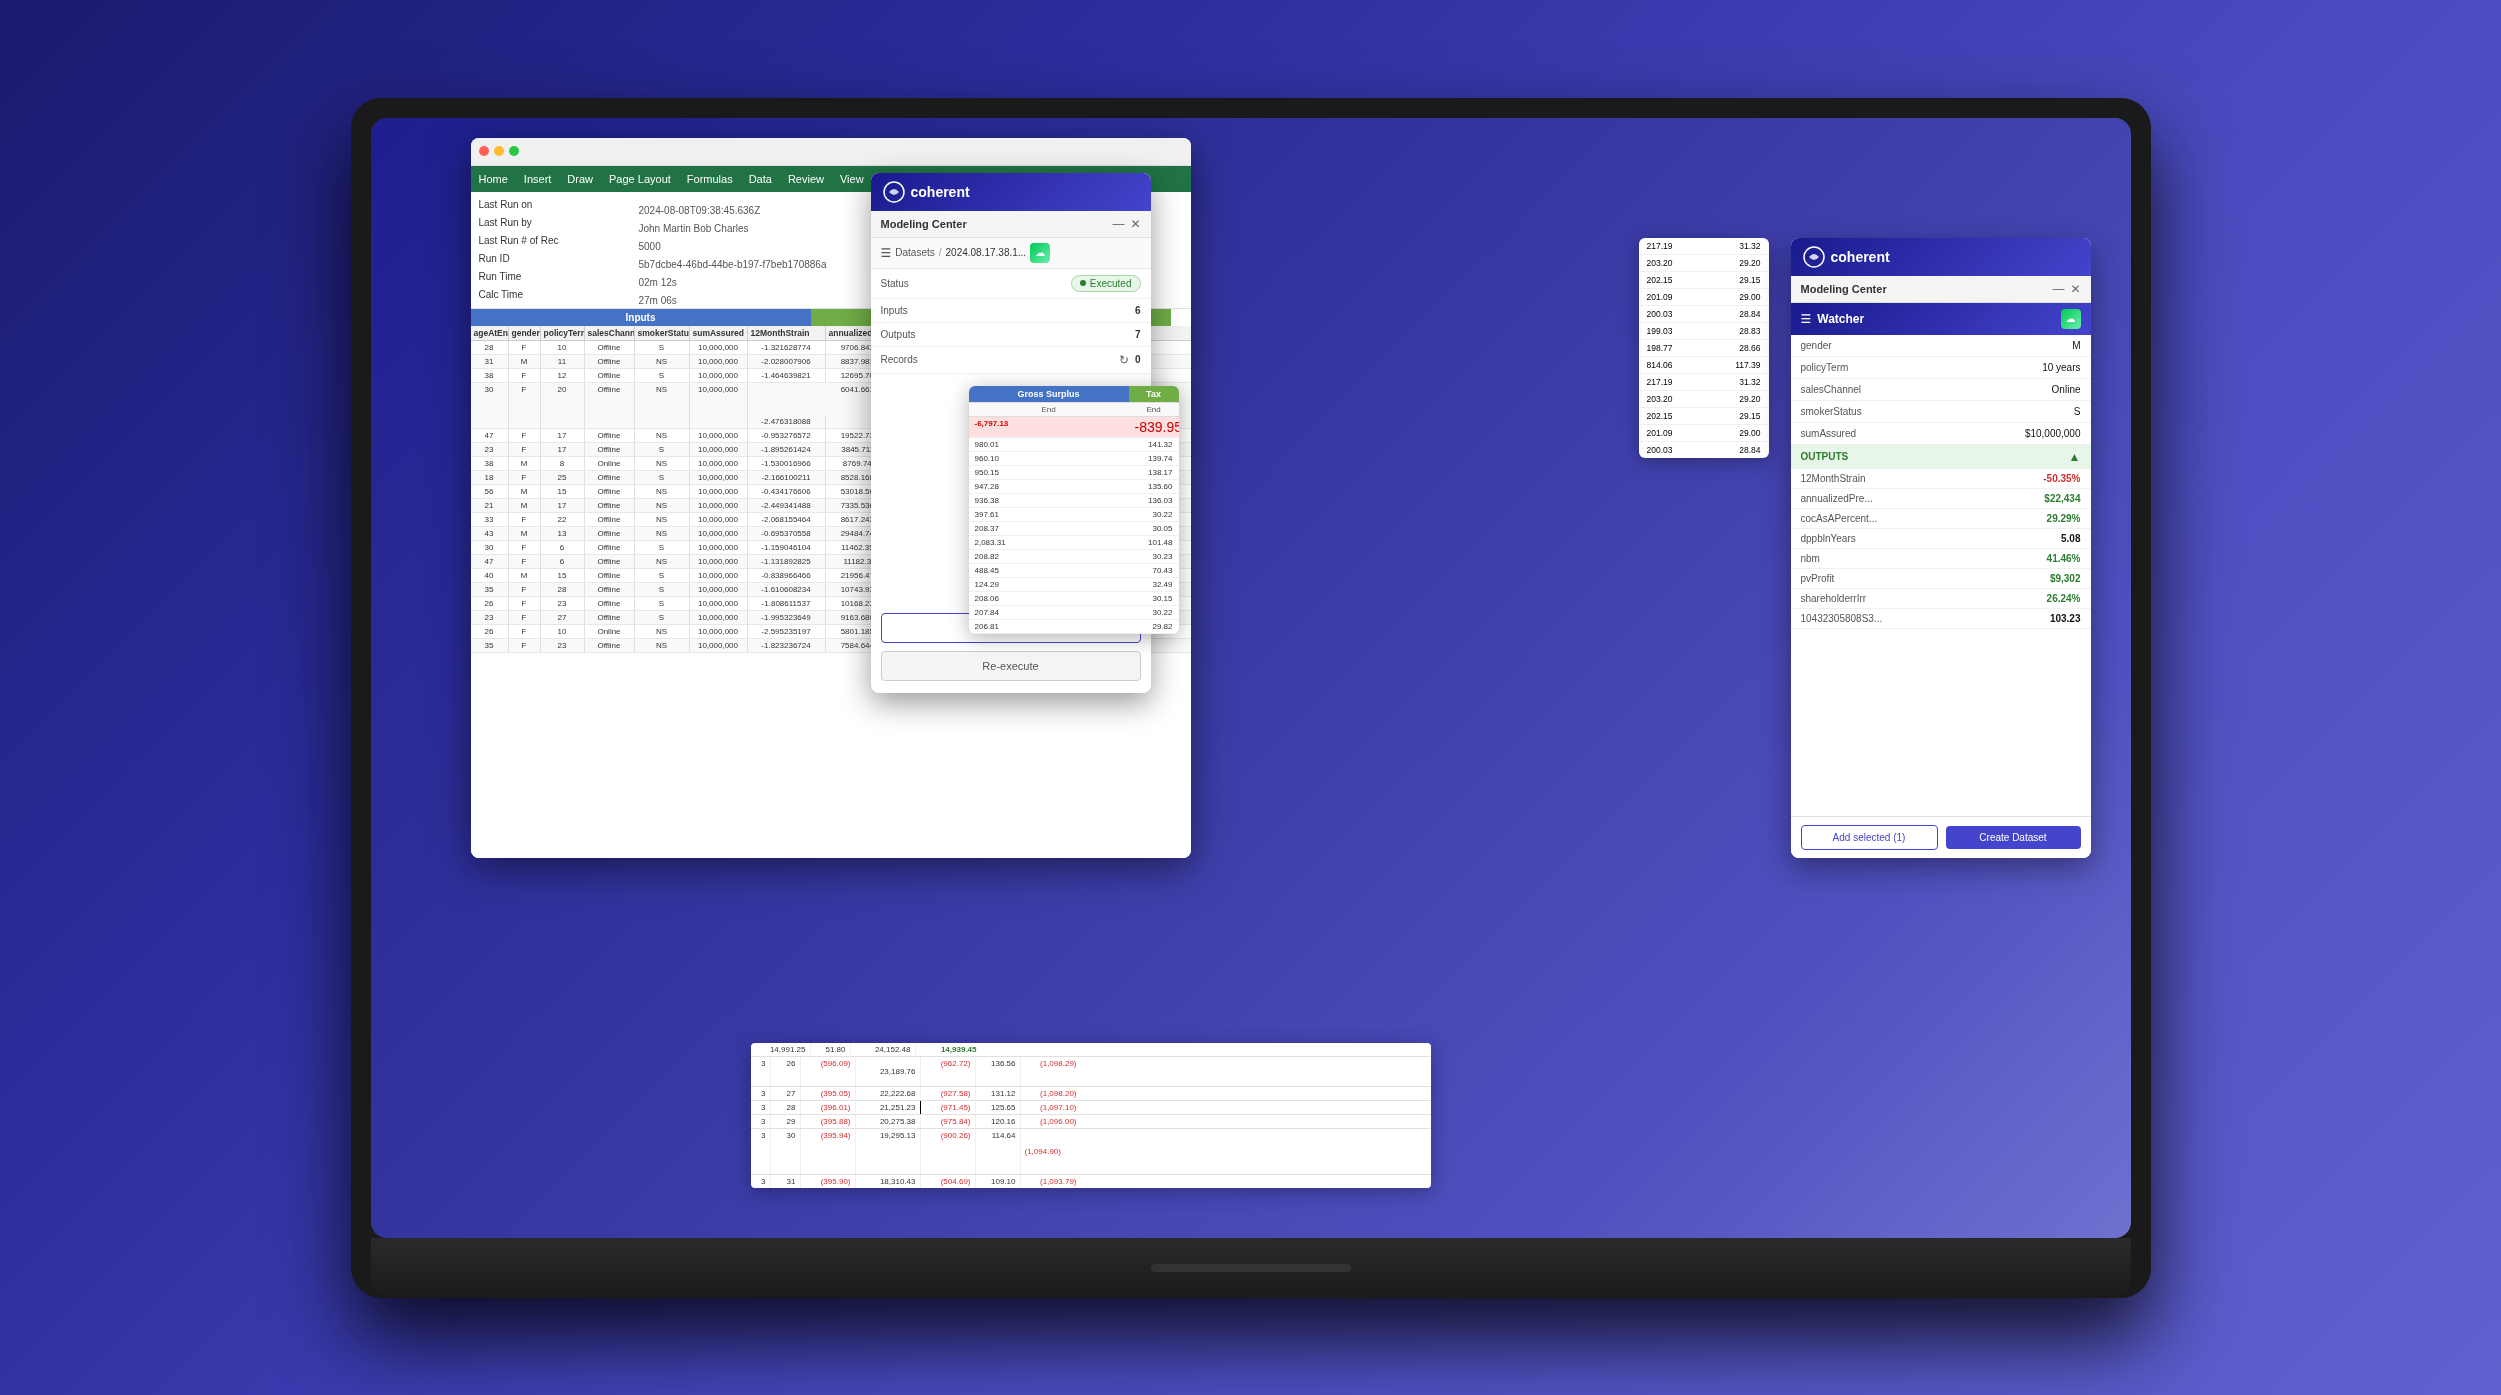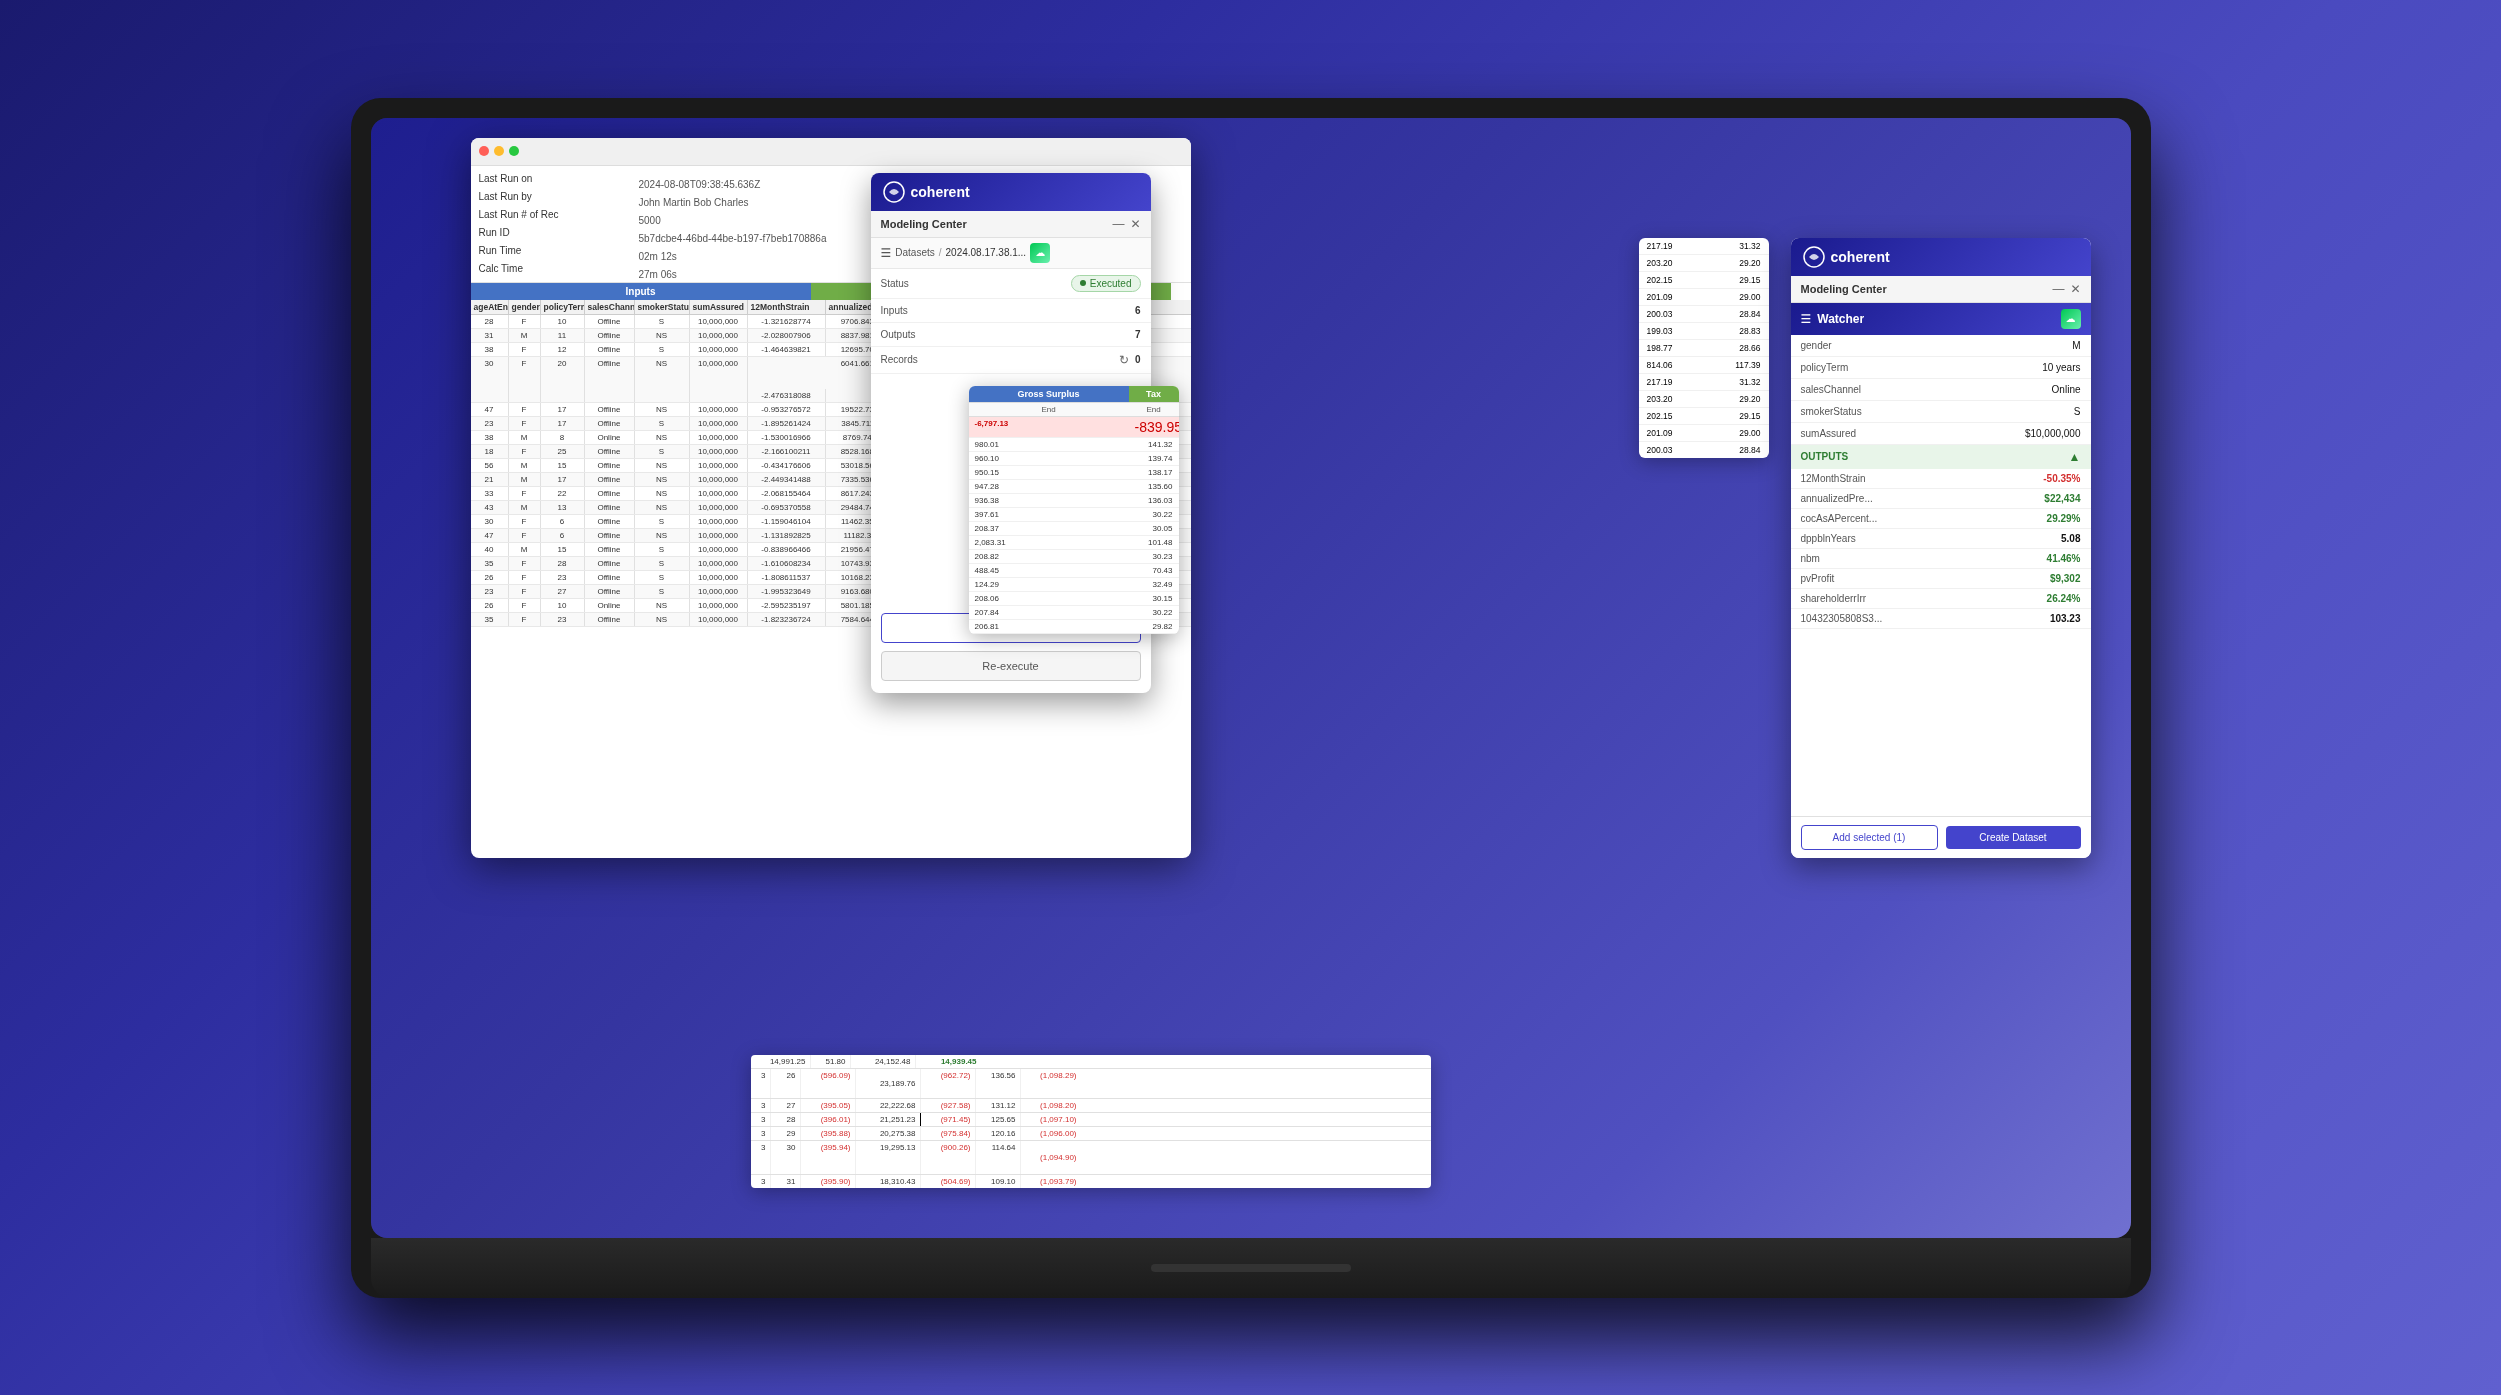--- a/index.html
+++ b/index.html
@@ -388,20 +388,31 @@
 <div class="laptop-outer">
   <div class="laptop-screen">
     <div class="screen-bg">
 
       <div class="excel-window">
         <div class="excel-titlebar">
           <div class="traffic-light tl-red"></div>
           <div class="traffic-light tl-yellow"></div>
           <div class="traffic-light tl-green"></div>
         </div>
+        <div class="excel-menu">
+          <span>Home</span>
+          <span>Insert</span>
+          <span>Draw</span>
+          <span>Page Layout</span>
+          <span>Formulas</span>
+          <span>Data</span>
+          <span>Review</span>
+          <span>View</span>
+          <span>Automate</span>
+        </div>
         <div class="excel-content">
 
           <div class="info-section">
             <div class="info-row">
               <div class="info-label">Last Run on</div>
               <div class="info-value">2024-08-08T09:38:45.636Z</div>
             </div>
             <div class="info-row">
               <div class="info-label">Last Run by</div>
               <div class="info-value">John Martin  Bob Charles</div>
@@ -891,21 +902,21 @@
           <div style="padding:2px 4px;border-right:1px solid #f0f0f0;width:45px;text-align:right;color:#333;">120.16</div>
           <div style="padding:2px 4px;width:60px;text-align:right;color:#d32f2f;">(1,096.00)</div>
         </div>
         <div style="display:flex;border-bottom:1px solid #e0e0e0;font-size:8px;">
           <div style="padding:2px 4px;border-right:1px solid #f0f0f0;width:20px;text-align:right;color:#333;">3</div>
           <div style="padding:2px 4px;border-right:1px solid #f0f0f0;width:30px;text-align:right;color:#333;">30</div>
           <div style="padding:2px 4px;border-right:1px solid #f0f0f0;width:55px;text-align:right;color:#d32f2f;">(395.94)</div>
           <div style="padding:2px 4px;border-right:1px solid #f0f0f0;width:65px;text-align:right;color:#333;">19,295.13</div>
           <div style="padding:2px 4px;border-right:1px solid #f0f0f0;width:55px;text-align:right;color:#d32f2f;">(900.26)</div>
           <div style="padding:2px 4px;border-right:1px solid #f0f0f0;width:45px;text-align:right;color:#333;">114.64</div>
-          <div style="padding:12px 4px;width:60px;text-align:right;color:#d32f2f;">(1,094.90)</div>
+          <div style="padding:18px 4px;width:60px;color:#d32f2f;">(1,094.90)</div>
         </div>
         <div style="display:flex;font-size:8px;">
           <div style="padding:2px 4px;border-right:1px solid #f0f0f0;width:20px;text-align:right;color:#333;">3</div>
           <div style="padding:2px 4px;border-right:1px solid #f0f0f0;width:30px;text-align:right;color:#333;">31</div>
           <div style="padding:2px 4px;border-right:1px solid #f0f0f0;width:55px;text-align:right;color:#d32f2f;">(395.90)</div>
           <div style="padding:2px 4px;border-right:1px solid #f0f0f0;width:65px;text-align:right;color:#333;">18,310.43</div>
           <div style="padding:2px 4px;border-right:1px solid #f0f0f0;width:55px;text-align:right;color:#d32f2f;">(504.69)</div>
           <div style="padding:2px 4px;border-right:1px solid #f0f0f0;width:45px;text-align:right;color:#333;">109.10</div>
           <div style="padding:2px 4px;width:60px;text-align:right;color:#d32f2f;">(1,093.79)</div>
         </div>

